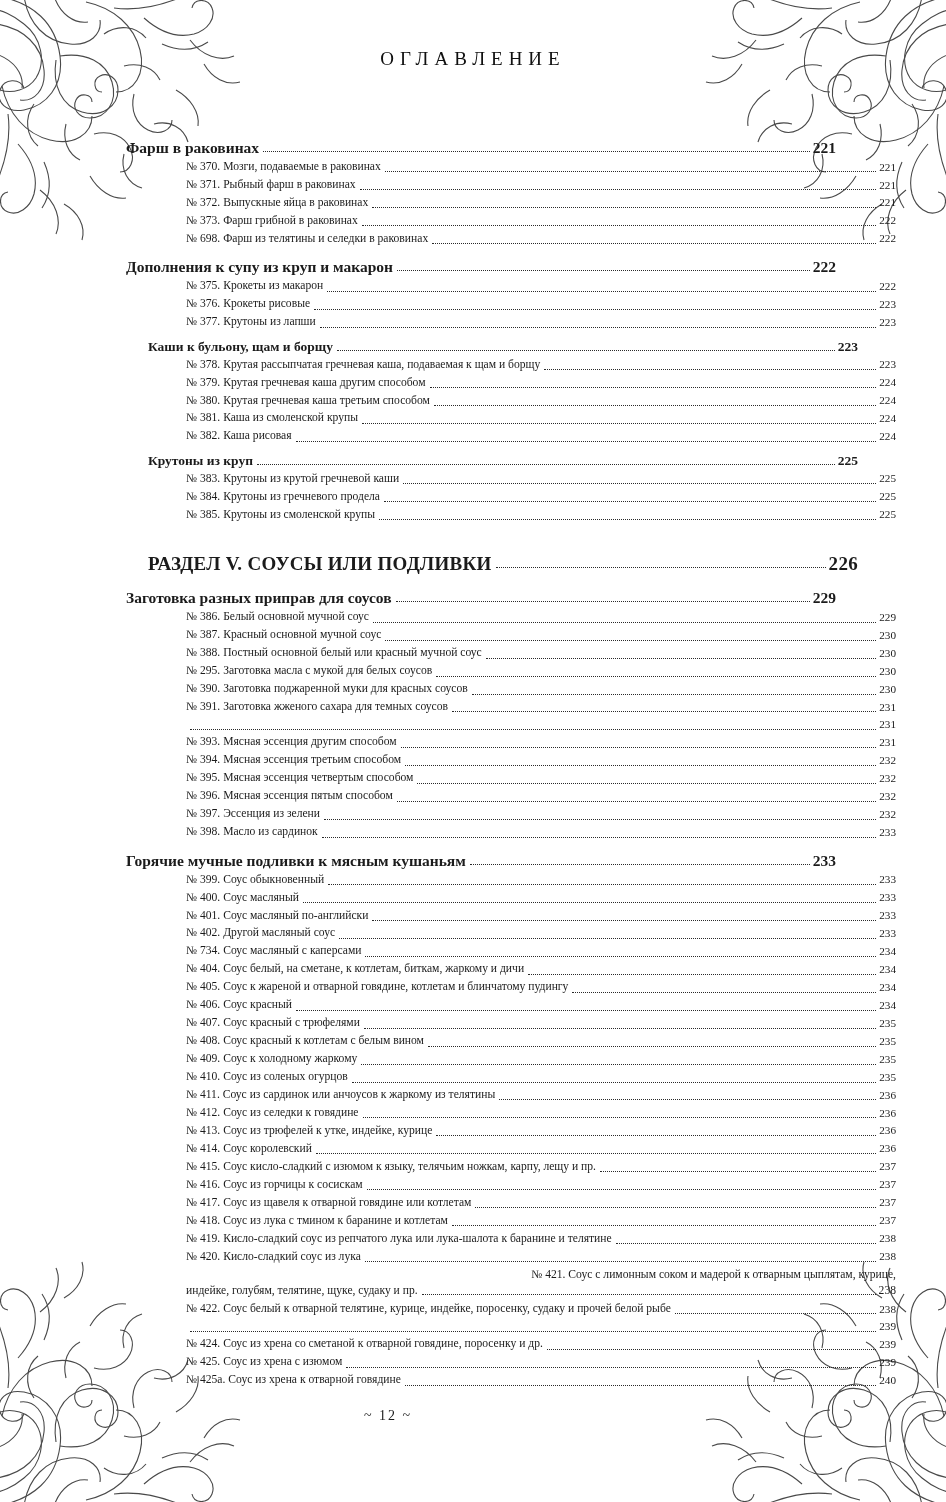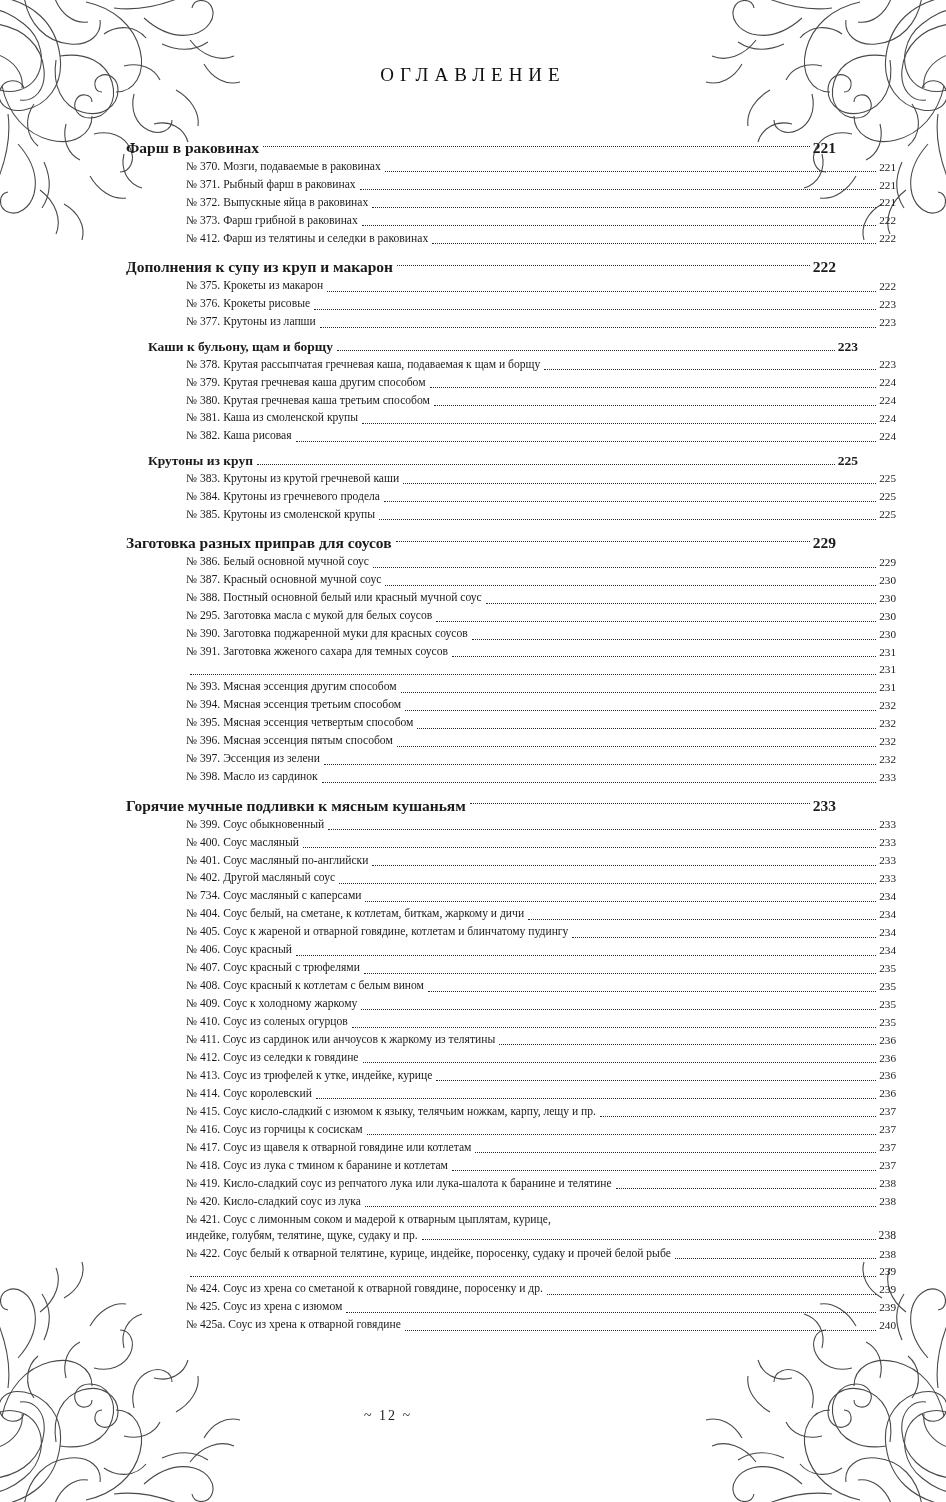--- a/index.html
+++ b/index.html
@@ -27,21 +27,21 @@
     pointer-events: none;
   }
   .orn-tl { top: -6px;  left: -6px; }
   .orn-tr { top: -6px;  right: -6px; transform: scaleX(-1); }
   .orn-bl { bottom: -6px; left: -6px; transform: scaleY(-1); }
   .orn-br { bottom: -6px; right: -6px; transform: scale(-1,-1); }
 
   
   .doc-title {
     position: absolute;
-    top: 64px;
+    top: 48px;
     left: 0;
     width: 946px;
     text-align: center;
     font-size: 19px;
     letter-spacing: 6px;
     font-family: "Liberation Serif", "DejaVu Serif", serif;
     color: #101010;
   }
 
   
@@ -74,21 +74,20 @@
     white-space: nowrap;
     text-align: right;
   }
 
   
   .lv-head {
     font-size: 15.5px;
     font-weight: bold;
     margin-top: 11px;
     margin-bottom: 2px;
-    align-items: center;
   }
   .lv-head .pg { font-size: 15.5px; font-weight: bold; }
   .lv-head .leader { margin-bottom: 5px; }
 
   
   .lv-sub {
     font-size: 13.5px;
     font-weight: bold;
     margin-top: 8px;
     margin-bottom: 2px;
@@ -96,20 +95,21 @@
   }
   .lv-sub .pg { font-size: 13.5px; font-weight: bold; }
   .lv-sub .leader { margin-bottom: 4px; }
 
   
   .lv-item {
     font-size: 11.6px;
     padding-left: 60px;
     margin-top: 1.5px;
     line-height: 1.42;
+    justify-content: flex-end;
   }
   .lv-item .pg { font-size: 11.2px; }
   .lv-item .leader { margin-bottom: 3px; }
 
   
   .lv-item-cont {
     font-size: 11.6px;
     padding-left: 60px;
     margin-top: 0px;
     line-height: 1.42;
@@ -307,21 +307,21 @@
         <span class="lbl">№ 372. Выпускные яйца в раковинах</span>
         <span class="leader"></span>
         <span class="pg">221</span>
       </div>
       <div class="row lv-item">
         <span class="lbl">№ 373. Фарш грибной в раковинах</span>
         <span class="leader"></span>
         <span class="pg">222</span>
       </div>
       <div class="row lv-item">
-        <span class="lbl">№ 412. Фарш из телятины и селедки в раковинах</span>
+        <span class="lbl">№ 698. Фарш из телятины и селедки в раковинах</span>
         <span class="leader"></span>
         <span class="pg">222</span>
       </div>
       <div class="row lv-head">
         <span class="lbl">Дополнения к супу из круп и макарон</span>
         <span class="leader"></span>
         <span class="pg">222</span>
       </div>
       <div class="row lv-item">
         <span class="lbl">№ 375. Крокеты из макарон</span>
@@ -381,20 +381,25 @@
       <div class="row lv-item">
         <span class="lbl">№ 384. Крутоны из гречневого продела</span>
         <span class="leader"></span>
         <span class="pg">225</span>
       </div>
       <div class="row lv-item">
         <span class="lbl">№ 385. Крутоны из смоленской крупы</span>
         <span class="leader"></span>
         <span class="pg">225</span>
       </div>
+      <div class="row lv-part">
+        <span class="lbl">РАЗДЕЛ V. СОУСЫ ИЛИ ПОДЛИВКИ</span>
+        <span class="leader"></span>
+        <span class="pg">226</span>
+      </div>
       <div class="row lv-head">
         <span class="lbl">Заготовка разных приправ для соусов</span>
         <span class="leader"></span>
         <span class="pg">229</span>
       </div>
       <div class="row lv-item">
         <span class="lbl">№ 386. Белый основной мучной соус</span>
         <span class="leader"></span>
         <span class="pg">229</span>
       </div>

